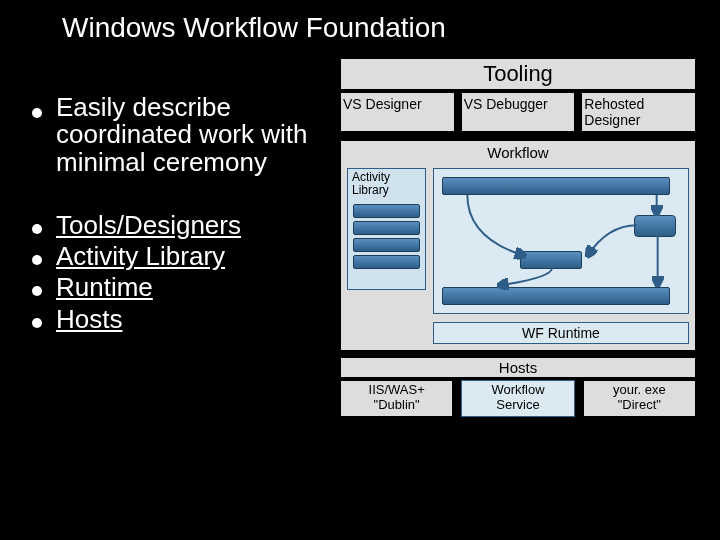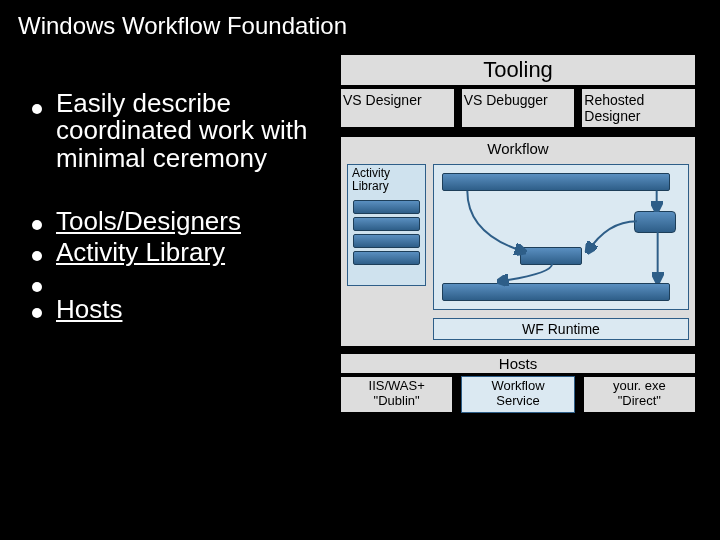--- a/index.html
+++ b/index.html
@@ -6,24 +6,25 @@
   body {
     width: 720px;
     height: 540px;
     background: #000;
     font-family: "Segoe UI", Arial, sans-serif;
     color: #fff;
     overflow: hidden;
     position: relative;
   }
   .title {
-    font-size: 24px;
+    font-size: 28px;
     font-weight: 300;
     padding: 12px 30px 0 18px;
     letter-spacing: 0;
+    margin-left: 44px;
   }
   .content {
     display: flex;
     flex-direction: row;
     height: calc(100% - 62px);
   }
   .left {
     width: 340px;
     padding: 50px 16px 0 32px;
   }
@@ -205,20 +206,21 @@
       <div class="bullet-row">
         <div class="dot small-gap"></div>
         <div class="bullet-text">Tools/Designers</div>
       </div>
       <div class="bullet-row">
         <div class="dot small-gap"></div>
         <div class="bullet-text">Activity Library</div>
       </div>
       <div class="bullet-row">
         <div class="dot small-gap"></div>
+        <div class="bullet-text">Runtime</div>
       </div>
       <div class="bullet-row">
         <div class="dot small-gap"></div>
         <div class="bullet-text">Hosts</div>
       </div>
     </div>
   </div>
 
   <div class="right">
     <div class="panel">

